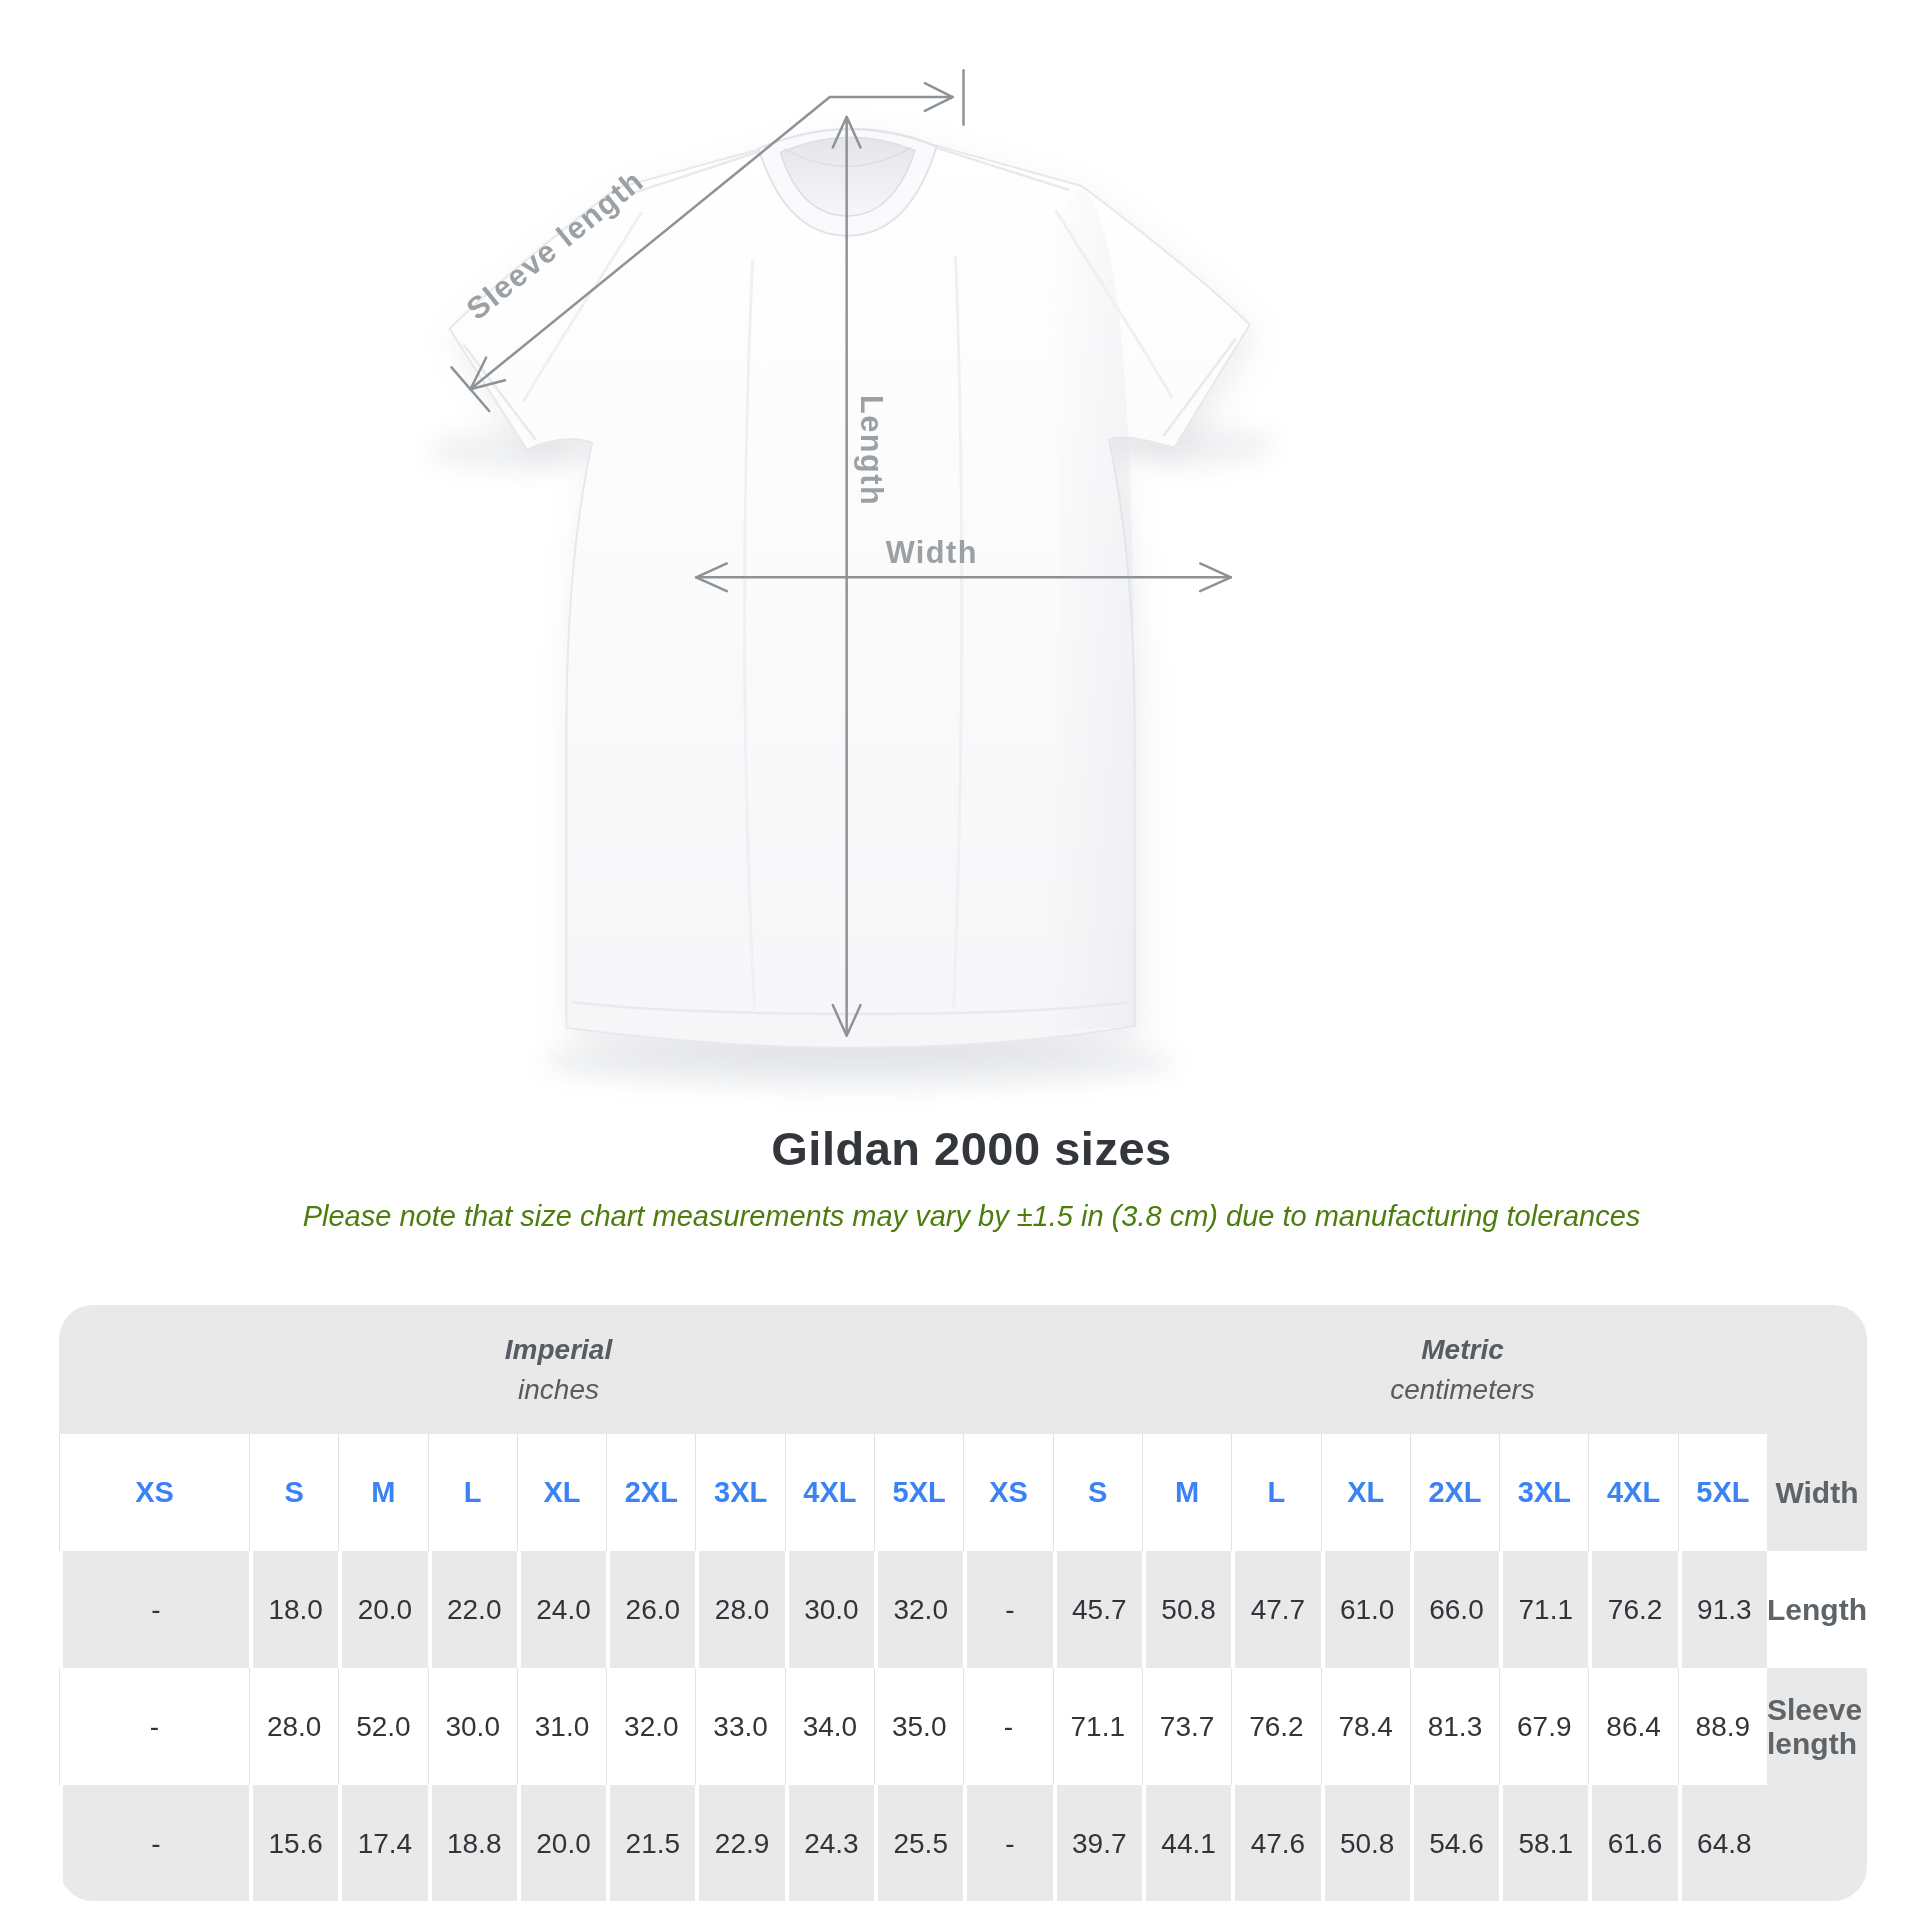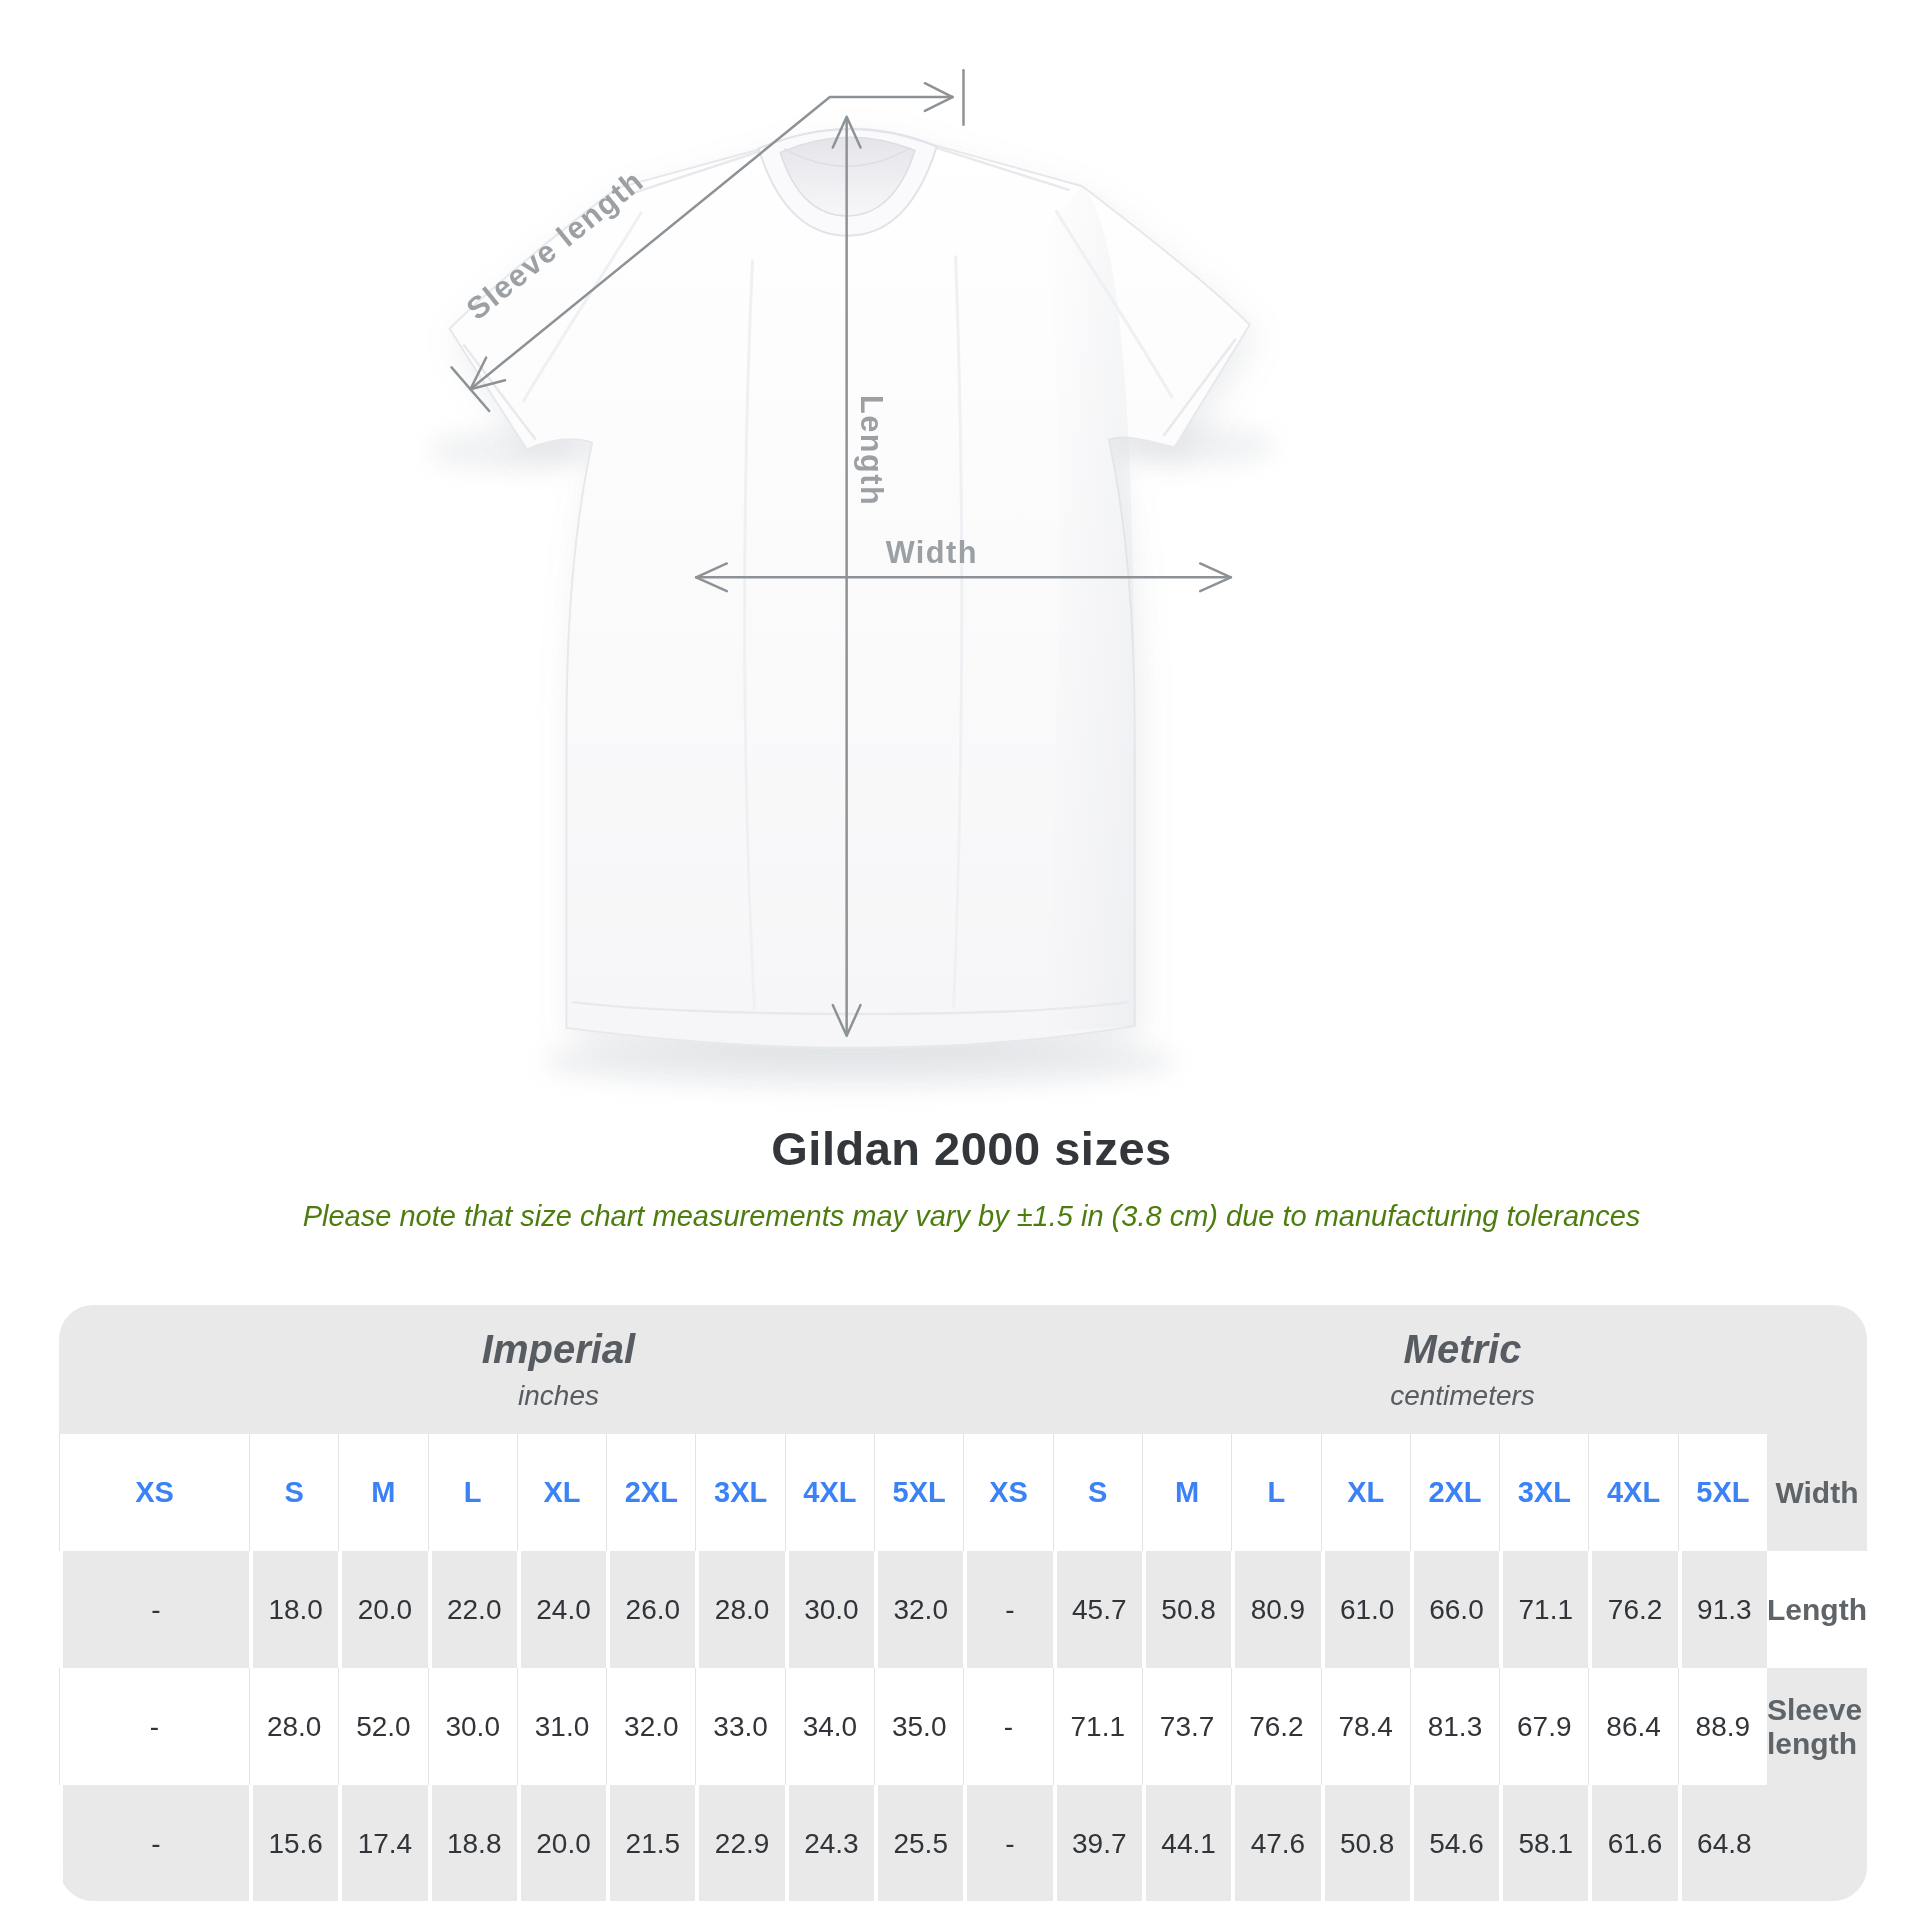--- a/index.html
+++ b/index.html
@@ -17,21 +17,21 @@
     margin:24px 0 0 0;font-size:29px;font-style:italic;color:#4d7c0f;
   }
   .size-table{
     position:absolute;left:59px;top:1305px;width:1808px;height:596px;
     background:#e9e9ea;border-radius:34px;overflow:hidden;
   }
   .group-row{display:flex;height:129px;}
   .group{display:flex;flex-direction:column;justify-content:center;align-items:center;row-gap:8px;}
   .group.imperial{width:999px;}
   .group.metric{flex:1;}
-  .group-label{font-size:40px;font-weight:bold;font-style:italic;color:#565c61;}
+  .group-label{font-size:28px;font-weight:bold;font-style:italic;color:#565c61;}
   .group-unit{font-size:28px;font-style:italic;color:#565c61;}
   .grid{display:grid;grid-template-columns:190px repeat(18,1fr);grid-auto-rows:117px;}
   .c{display:flex;align-items:center;justify-content:center;font-size:28px;color:#313539;}
   .hdr{background:#ffffff;font-weight:bold;color:#3b82f6;font-size:29px;}
   .white{background:#ffffff;}
   .gray{background:transparent;}
   .bL{border-left:1px solid #e3e3e4;}
   .bW{border-left:4px solid #ffffff;}
   .lbl{font-weight:bold;color:#5e6468;font-size:30px;}
 </style>
@@ -180,21 +180,21 @@
         <div class="c gray bW">20.0</div>
         <div class="c gray bW">22.0</div>
         <div class="c gray bW">24.0</div>
         <div class="c gray bW">26.0</div>
         <div class="c gray bW">28.0</div>
         <div class="c gray bW">30.0</div>
         <div class="c gray bW">32.0</div>
         <div class="c gray bW">-</div>
         <div class="c gray bW">45.7</div>
         <div class="c gray bW">50.8</div>
-        <div class="c gray bW">80.9</div>
+        <div class="c gray bW">47.7</div>
         <div class="c gray bW">61.0</div>
         <div class="c gray bW">66.0</div>
         <div class="c gray bW">71.1</div>
         <div class="c gray bW">76.2</div>
         <div class="c gray bW">91.3</div>
         <div class="c white lbl">Length</div>
         <div class="c white bL">-</div>
         <div class="c white bL">28.0</div>
         <div class="c white bL">52.0</div>
         <div class="c white bL">30.0</div>

